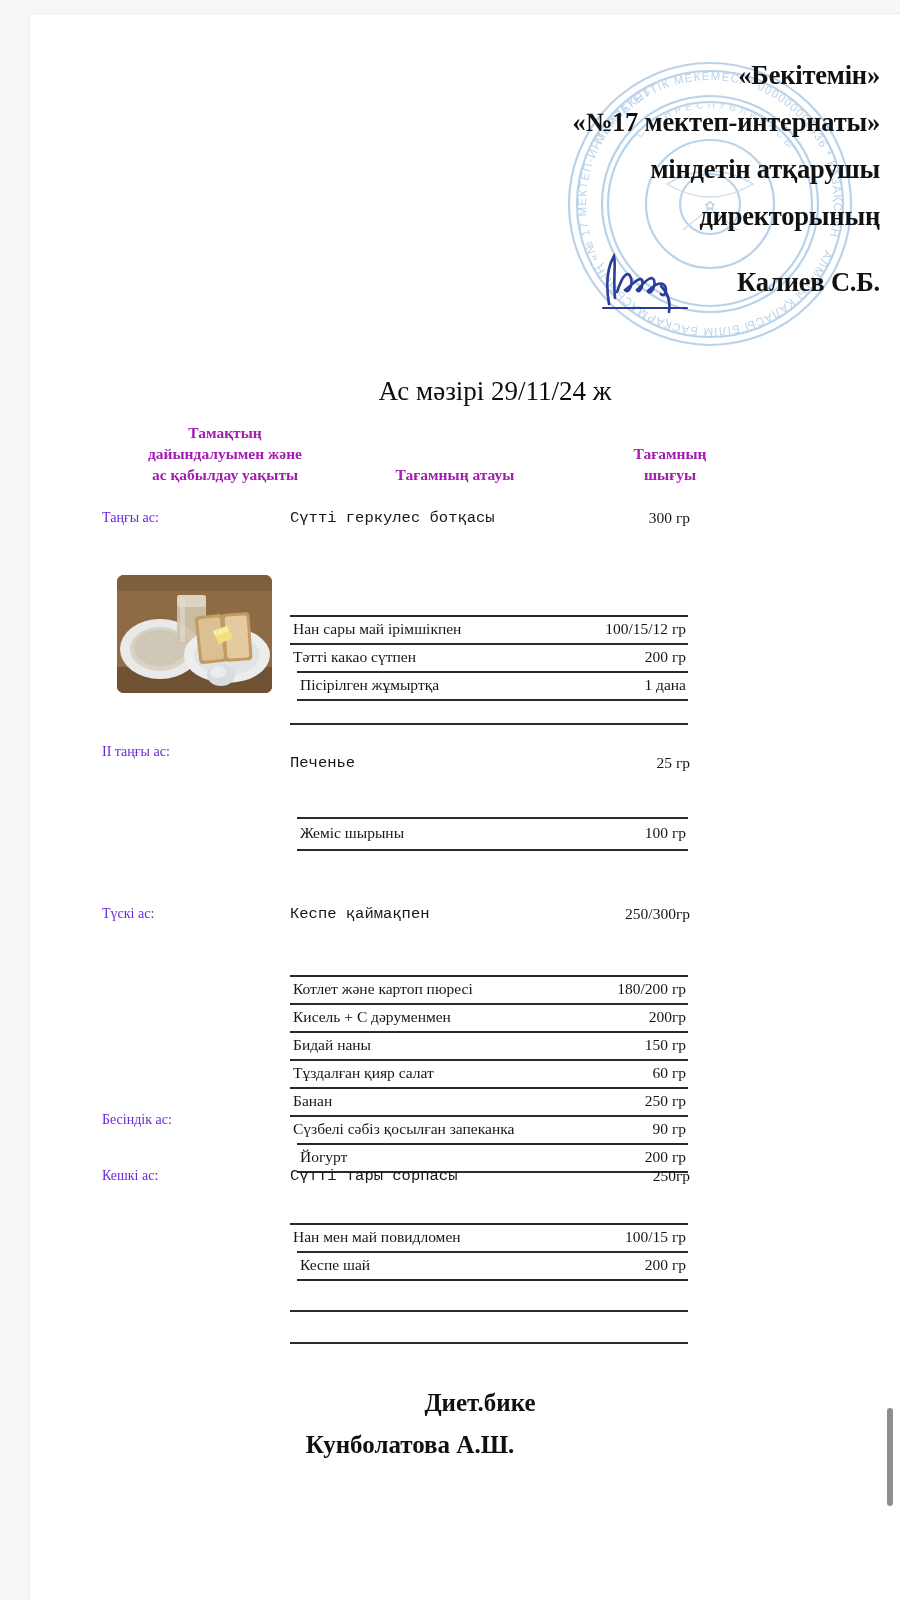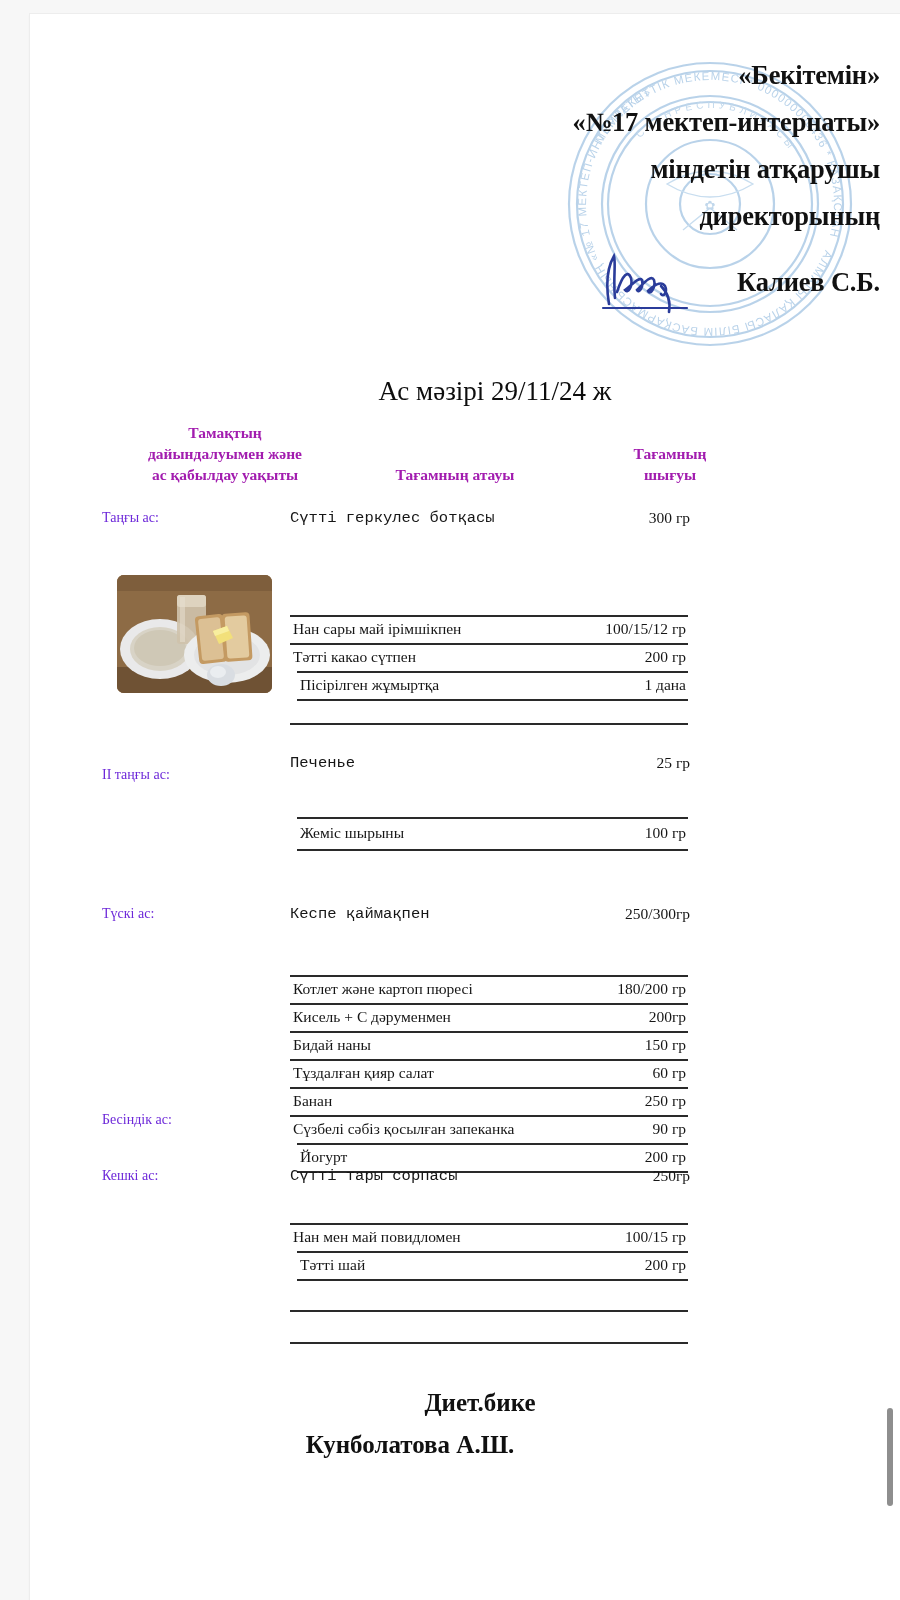--- a/index.html
+++ b/index.html
@@ -349,21 +349,21 @@
           <span class="nm">Тәтті какао  сүтпен</span>
           <span class="qt">200 гр</span>
         </div>
         <div class="r-row">
           <span class="nm">Пісірілген жұмыртқа</span>
           <span class="qt">1 дана</span>
         </div>
       </div>
       <div class="hr" style="top:709px"></div>
 
-      <div class="meal-label" style="top:753px">II таңғы ас:</div>
+      <div class="meal-label" style="top:730px">II таңғы ас:</div>
       <div class="free-row" style="top:740px">
         <span class="nm">Печенье</span>
         <span class="qt">25 гр</span>
       </div>
 
       <div class="rule-block" style="top:803px">
         <div class="r-row" style="height:30px">
           <span class="nm" style="top:5px">Жеміс шырыны</span>
           <span class="qt" style="top:5px">100 гр</span>
         </div>
@@ -413,21 +413,21 @@
         <span class="nm">Сүтті тары сорпасы</span>
         <span class="qt">250гр</span>
       </div>
 
       <div class="rule-block" style="top:1209px">
         <div class="r-row">
           <span class="nm">Нан мен май повидломен</span>
           <span class="qt">100/15 гр</span>
         </div>
         <div class="r-row">
-          <span class="nm">Тәтті шай</span>
+          <span class="nm">Кеспе шай</span>
           <span class="qt">200 гр</span>
         </div>
       </div>
 
       <div class="hr" style="top:1296px"></div>
       <div class="hr" style="top:1328px"></div>
     </div>
 
     <div class="footer">
       <div class="f-line f-role">Диет.бике</div>

